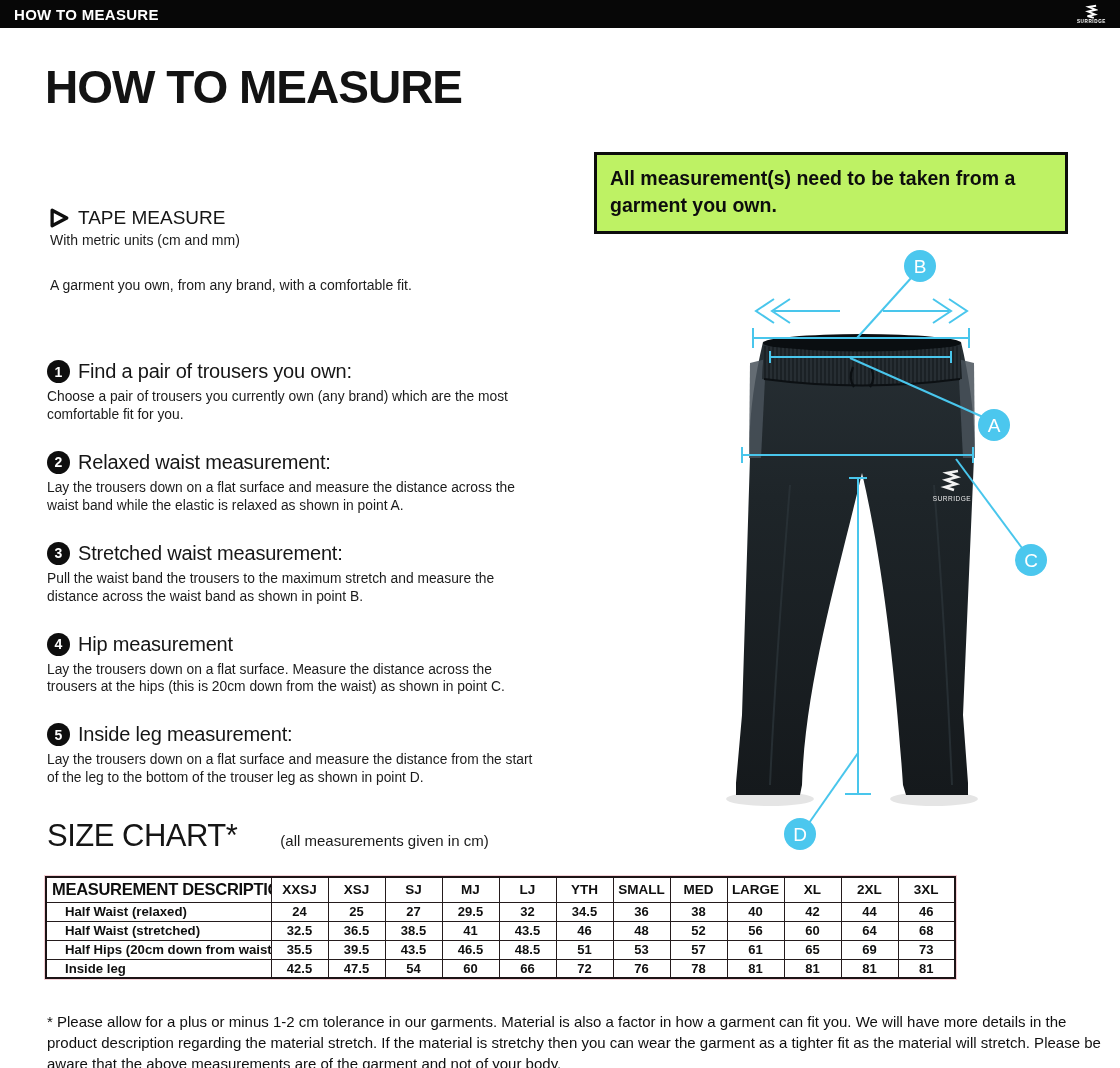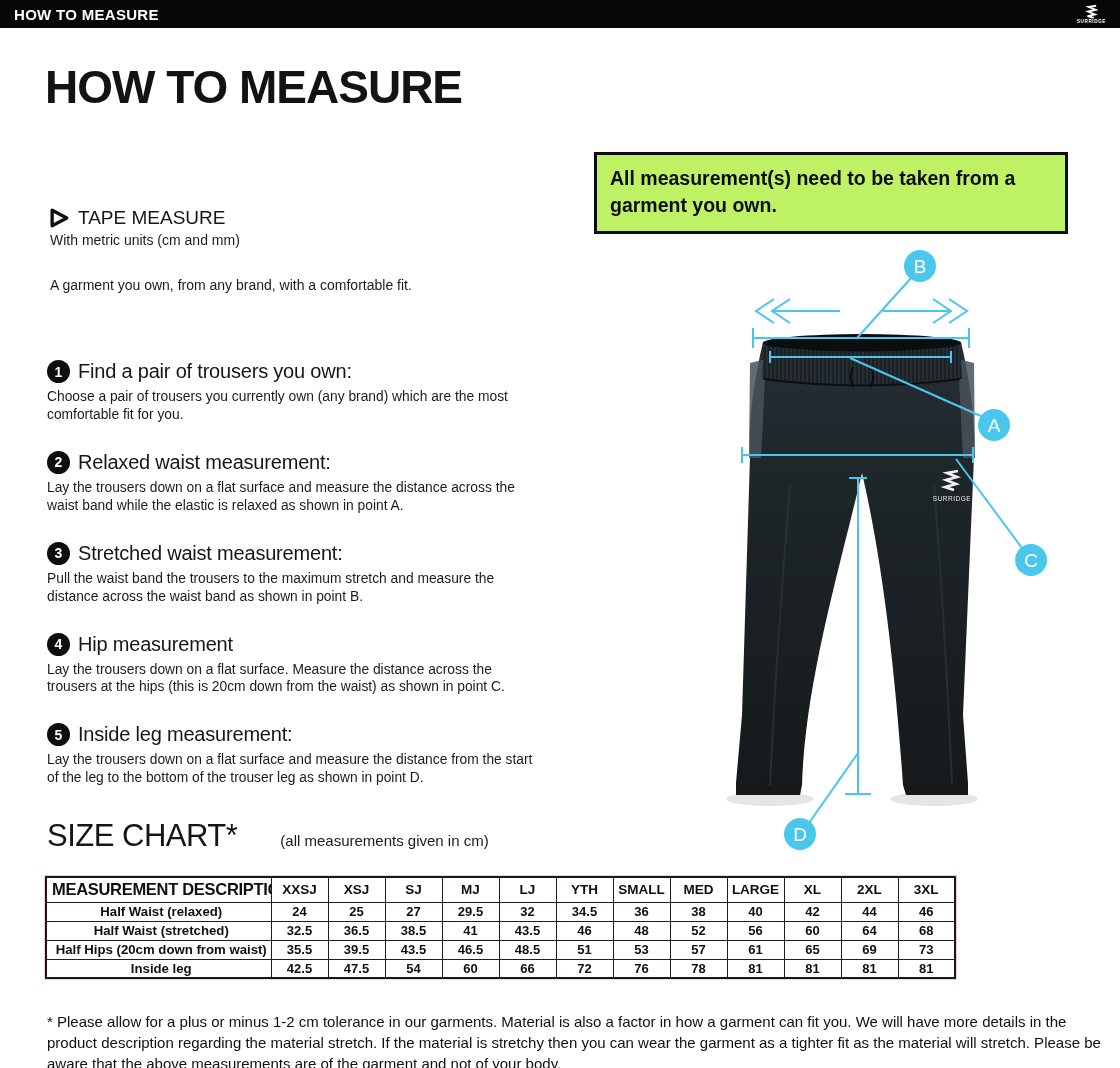--- a/index.html
+++ b/index.html
@@ -66,21 +66,21 @@
   }
   .size-table th, .size-table td {
     border:1.6px solid #241b1d; text-align:center; vertical-align:middle;
     overflow:hidden; white-space:nowrap;
   }
   .size-table { border:2.5px solid #1c1416; }
   .size-table thead th { font-size:13.5px; font-weight:bold; height:25px; color:#0f0f0f; }
   .size-table thead th.desc-col { font-size:16.5px; text-align:left; padding-left:5px; letter-spacing:-.3px; }
   .size-table tr.sub-row td { height:14px; font-size:11.3px; font-weight:bold; text-align:left; padding-left:5px; color:#0f0f0f; }
   .size-table tbody td { height:19px; font-size:13px; font-weight:bold; color:#101010; }
-  .size-table tbody td.row-label { text-align:center; padding-left:5px; font-size:13.2px; }
+  .size-table tbody td.row-label { text-align:left; padding-left:18px; font-size:13.2px; }
   
   .footnote {
     position:absolute; left:47px; top:1012px; width:1063px;
     font-size:15px; line-height:1.39; color:#101010;
   }
 </style>
 </head>
 <body>
 
 <div class="page">

